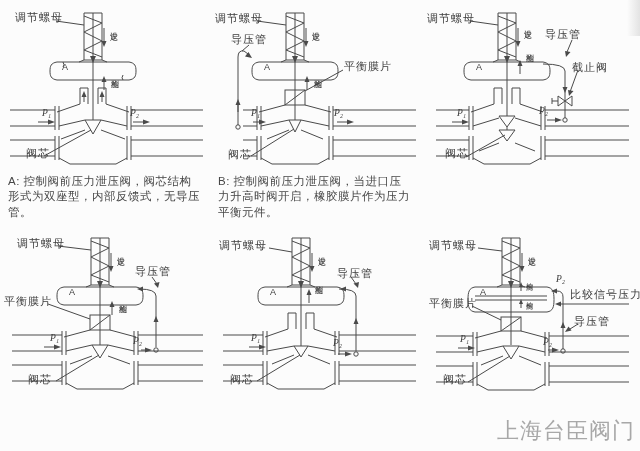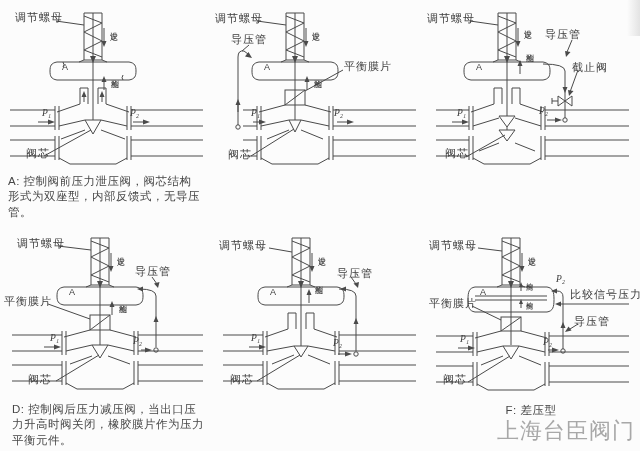--- a/index.html
+++ b/index.html
@@ -112,20 +112,21 @@
     </svg>
     <span class="lbl" style="left:2px;top:11px">调节螺母</span>
     <span class="lbl" style="left:18px;top:32px">导压管</span>
     <span class="vlbl" style="left:96px;top:25px">设定</span>
     <span class="mlbl" style="left:51px;top:62px">A</span>
     <span class="vlbl" style="left:98px;top:73px">检测</span>
     <span class="lbl" style="left:131px;top:59px">平衡膜片</span>
     <span class="plbl" style="left:38px;top:108px">P₁</span>
     <span class="plbl" style="left:121px;top:108px">P₂</span>
     <span class="lbl" style="left:15px;top:147px">阀芯</span>
+    <div class="cap" style="left:5px;top:174px;width:194px">B: 控制阀前压力泄压阀，当进口压力升高时阀开启，橡胶膜片作为压力平衡元件。</div>
   </div>
 
   <div class="panel" style="left:426px;top:0">
     <svg width="213" height="225" viewBox="0 0 213 225">
       <path d="M72,13 h18 v47 h-18 z"></path>
       <path d="M72,16 L90,23 72,32 90,41 72,50 90,57"></path>
       <path d="M81,13 V116"></path>
       <polygon points="81,63 78,56 84,56"></polygon>
       <path d="M72,60 L67,62 M90,60 L95,62"></path>
       <path d="M92,28 V43"></path>
@@ -212,21 +213,20 @@
     </svg>
     <span class="lbl" style="left:17px;top:11px">调节螺母</span>
     <span class="vlbl" style="left:114px;top:25px">设定</span>
     <span class="lbl" style="left:135px;top:39px">导压管</span>
     <span class="mlbl" style="left:69px;top:62px">A</span>
     <span class="vlbl" style="left:116px;top:73px">检测</span>
     <span class="lbl" style="left:4px;top:69px">平衡膜片</span>
     <span class="plbl" style="left:50px;top:108px">P₁</span>
     <span class="plbl" style="left:133px;top:111px">P₂</span>
     <span class="lbl" style="left:28px;top:147px">阀芯</span>
-    <div class="cap" style="left:12px;top:177px;width:194px">D: 控制阀后压力减压阀，当出口压力升高时阀关闭，橡胶膜片作为压力平衡元件。</div>
   </div>
 
   <div class="panel" style="left:213px;top:225px">
     <svg width="213" height="225" viewBox="0 0 213 225">
       <path d="M79,13 h18 v47 h-18 z"></path>
       <path d="M79,16 L97,23 79,32 97,41 79,50 97,57"></path>
       <path d="M88,13 V121"></path>
       <polygon points="88,63 85,56 91,56"></polygon>
       <path d="M79,60 L74,62 M97,60 L102,62"></path>
       <path d="M99,28 V43"></path>
@@ -313,18 +313,17 @@
     <span class="vlbl small" style="left:98px;top:52px">检测</span>
     <span class="vlbl small" style="left:98px;top:71px">检测</span>
     <span class="mlbl" style="left:54px;top:62px">A</span>
     <span class="plbl" style="left:130px;top:49px">P₂</span>
     <span class="lbl" style="left:144px;top:62px">比较信号压力</span>
     <span class="lbl" style="left:148px;top:89px">导压管</span>
     <span class="lbl" style="left:3px;top:71px">平衡膜片</span>
     <span class="plbl" style="left:34px;top:109px">P₁</span>
     <span class="plbl" style="left:117px;top:112px">P₂</span>
     <span class="lbl" style="left:17px;top:147px">阀芯</span>
-    <div class="cap center" style="left:40px;top:178px;width:130px">F: 差压型</div>
   </div>
 
   <div class="watermark">上海台臣阀门</div>
   <div class="artifact"></div>
 </div>
 
 </body></html>

